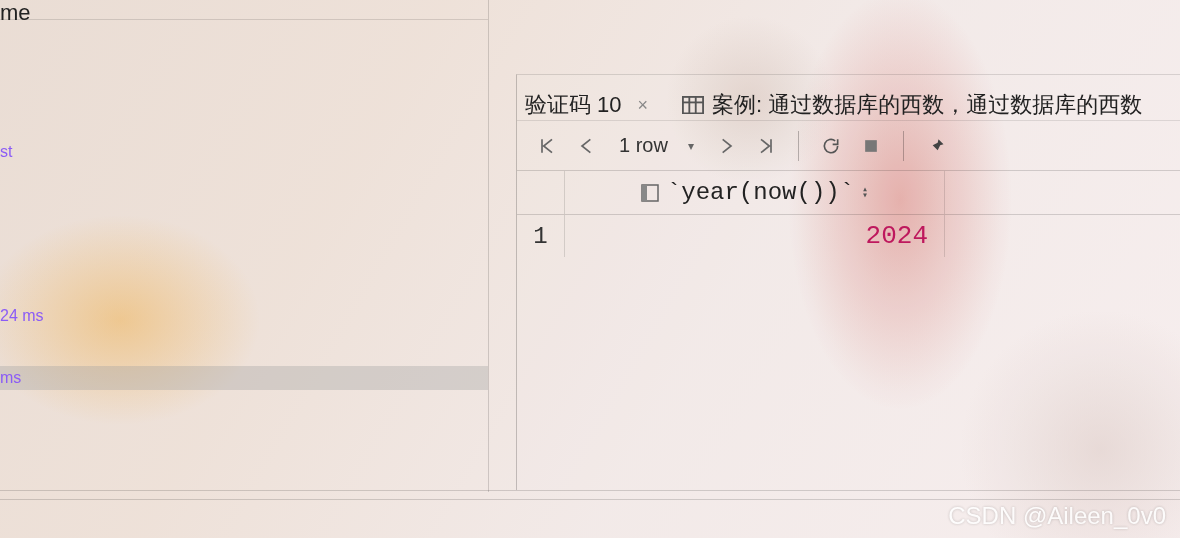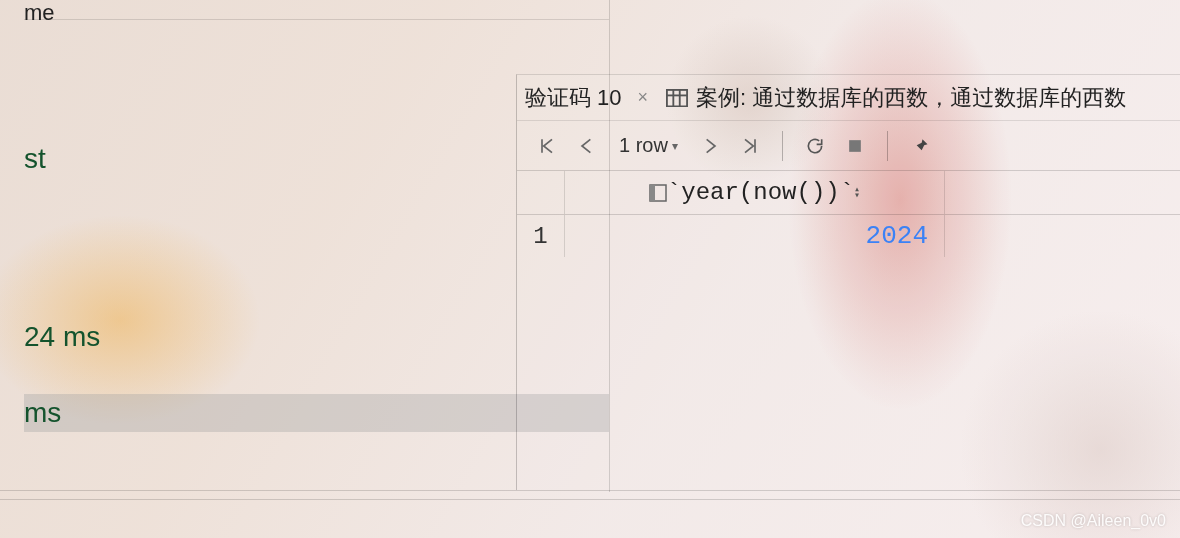--- a/index.html
+++ b/index.html
@@ -15,43 +15,42 @@
   .bg::after {
     content: ""; position: absolute; inset: 0;
     background:
       radial-gradient(circle 120px at 750px 100px, rgba(210,190,180,0.5), transparent 70%),
       radial-gradient(circle 200px at 1100px 450px, rgba(220,200,195,0.55), transparent 70%);
   }
   
   .stage { position: absolute; inset: 0; }
 
   .left-pane {
-    position: absolute; left: 0; top: 0; width: 610px; height: 492px;
+    position: absolute; left: 0; top: 0; width: 489px; height: 492px;
     border-right: 1px solid rgba(0,0,0,0.15);
-    padding-left: 24px;
   }
   .left-pane .hdr {
     height: 20px; border-bottom: 1px solid rgba(0,0,0,0.12);
     font-size: 18px; color: #333; padding-left: 0;
   }
   .left-fragment { font-size: 22px; color: #222; margin-top: -4px; }
-  .left-line { font-size: 28px; color: #14532d; padding: 3px 0; }
+  .left-line { font-size: 16px; color: #8b5cf6; padding: 3px 0; }
   .left-line.sel {
     background: rgba(160,160,160,0.35);
     margin-top: 8px;
   }
 
   .right-pane {
     position: absolute; left: 516px; top: 74px; right: 0; bottom: 48px;
     background: rgba(255,255,255,0.04);
     border-left: 1px solid rgba(0,0,0,0.2);
     border-top: 1px solid rgba(0,0,0,0.12);
   }
   .tabs {
-    display: flex; align-items: center; height: 46px; gap: 10px;
+    display: flex; align-items: flex-end; height: 46px; gap: 26px;
     padding: 0 8px; font-size: 22px; color: #222;
     border-bottom: 1px solid rgba(0,0,0,0.1);
   }
   .tabs .tab1 { display: flex; align-items: center; gap: 8px; }
   .tabs .tab-close {
     font-size: 18px; color: #888; padding: 0 8px; cursor: pointer;
   }
   .tabs .tab2 { display: flex; align-items: center; gap: 8px; white-space: nowrap; overflow: hidden; }
   .table-icon {
     width: 22px; height: 18px; display: inline-block; line-height: 0;
@@ -61,60 +60,60 @@
     display: flex; align-items: center; height: 50px; padding: 0 12px;
     border-bottom: 1px solid rgba(0,0,0,0.15);
     gap: 4px;
   }
   .tb-btn {
     width: 36px; height: 36px; display: flex; align-items: center; justify-content: center;
     color: #555; cursor: pointer;
   }
   .tb-btn svg { width: 20px; height: 20px; }
   .row-count {
-    display: flex; align-items: center; gap: 4px;
+    display: flex; align-items: center; gap: 20px;
     font-size: 20px; color: #333; padding: 0 10px; cursor: pointer;
   }
   .vsep { width: 1px; height: 30px; background: rgba(0,0,0,0.25); margin: 0 10px; }
 
   .grid-head {
     display: flex; height: 44px; align-items: stretch;
     border-bottom: 1px solid rgba(0,0,0,0.15);
   }
   .gutter-head {
     width: 48px; border-right: 1px solid rgba(0,0,0,0.12);
   }
   .col-head {
-    flex: 0 0 380px; display: flex; align-items: center; justify-content: center; 
+    flex: 0 0 380px; display: flex; align-items: center; justify-content: center; gap: 8px;
     font-family: "Courier New", monospace; font-size: 24px; color: #222;
     border-right: 1px solid rgba(0,0,0,0.12);
   }
   .sort-icon { display: flex; flex-direction: column; line-height: 6px; font-size: 10px; color: #555; }
   .grid-row { display: flex; height: 42px; align-items: stretch; }
   .gutter-cell {
     width: 48px; display: flex; align-items: center; justify-content: center;
     font-family: "Courier New", monospace; font-size: 24px; color: #333;
     border-right: 1px solid rgba(0,0,0,0.12);
   }
   .data-cell {
     flex: 0 0 380px; display: flex; align-items: center; justify-content: flex-end;
-    font-family: "Courier New", monospace; font-size: 26px; color: #3b82f6;
+    font-family: "Courier New", monospace; font-size: 26px; color: #be185d;
     padding-right: 16px;
     border-right: 1px solid rgba(0,0,0,0.12);
   }
   .col-icon { width:18px; height:18px; display:inline-block; line-height:0; }
 
   .bottom-band {
     position: absolute; left: 0; right: 0; top: 490px; height: 10px;
     border-top: 1px solid rgba(0,0,0,0.15);
     border-bottom: 1px solid rgba(0,0,0,0.15);
   }
   .watermark {
     position: absolute; right: 14px; bottom: 8px;
-    font-size: 16px; color: #fff;
+    font-size: 24px; color: #fff;
     text-shadow: 0 0 3px rgba(0,0,0,0.25);
     opacity: 0.85; font-family: Arial, sans-serif;
   }
 </style>
 </head>
 <body>
 
 <div class="bg"></div>
 <div class="stage">
 

